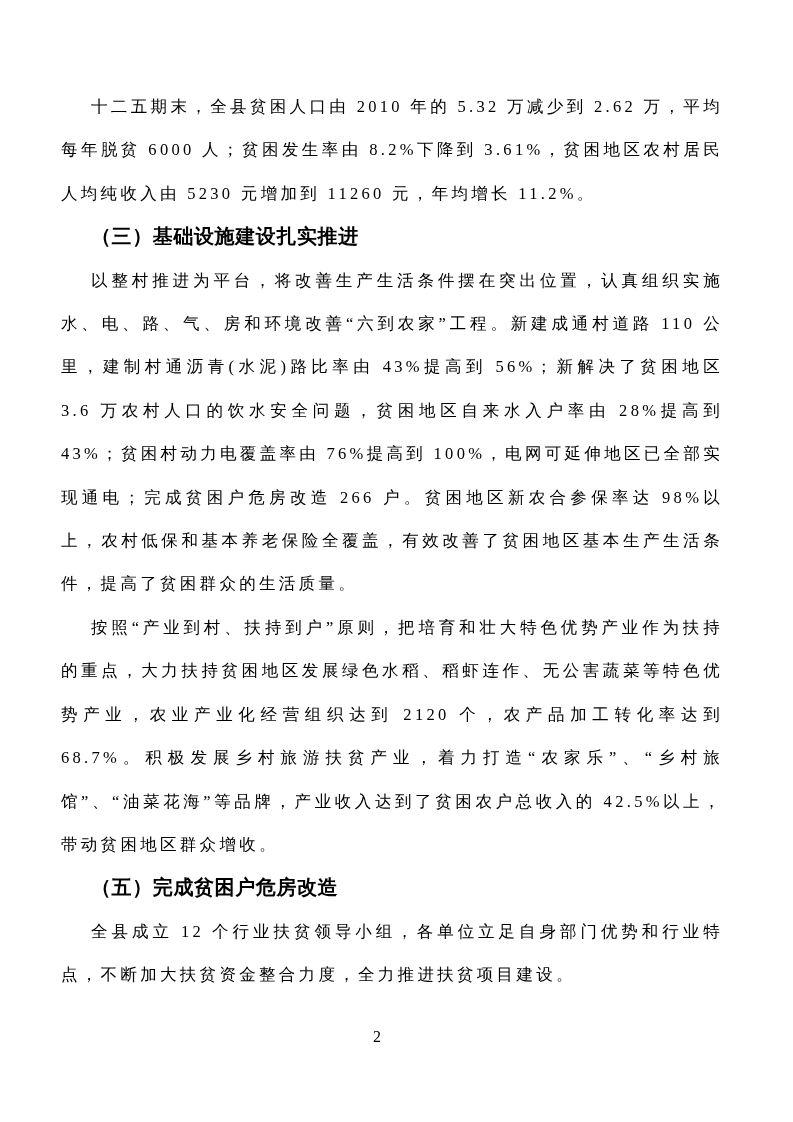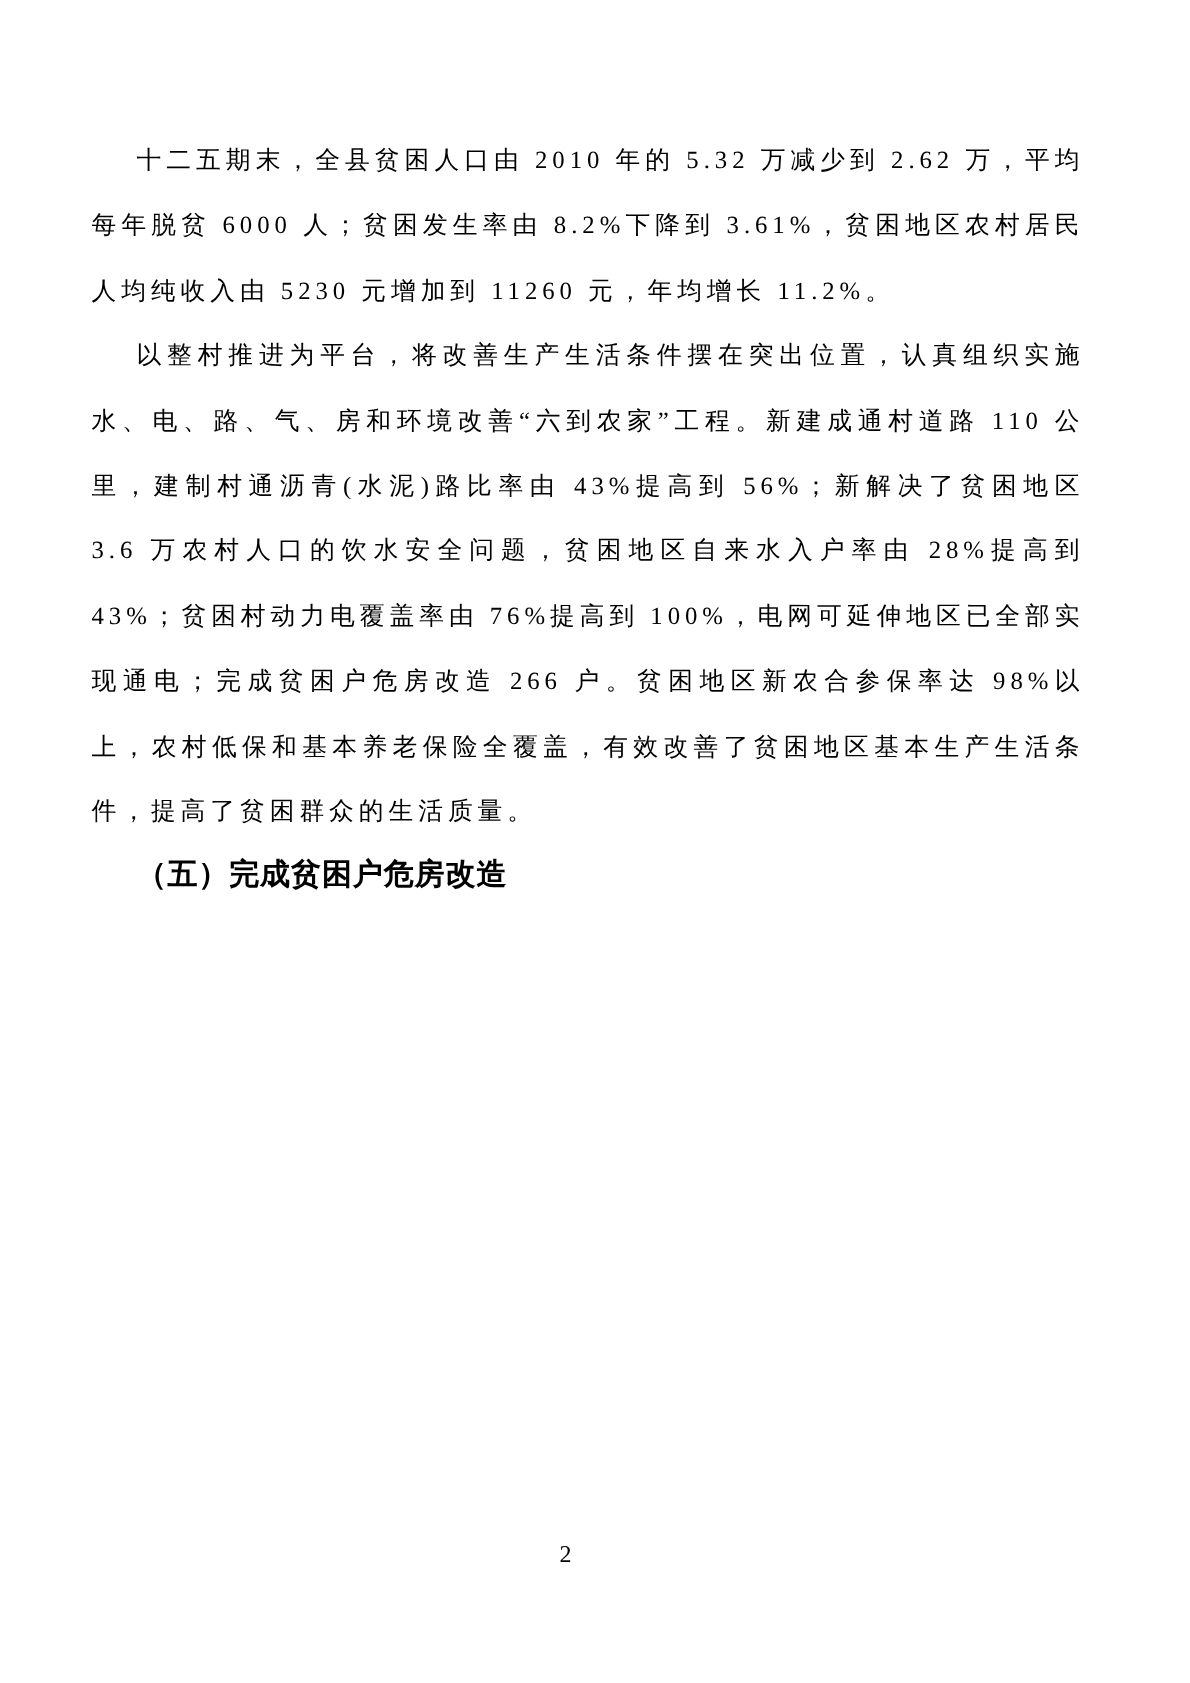--- a/index.html
+++ b/index.html
@@ -60,17 +60,20 @@
     line-height: 20px;
     color: #000;
   }
 </style>
 </head>
 <body>
 
 <div class="page">
   <div class="content">
     <p class="para">十二五期末，全县贫困人口由 2010 年的 5.32 万减少到 2.62 万，平均每年脱贫 6000 人；贫困发生率由 8.2%下降到 3.61%，贫困地区农村居民人均纯收入由 5230 元增加到 11260 元，年均增长 11.2%。</p>
+    <h3 class="heading">（三）基础设施建设扎实推进</h3>
     <p class="para">以整村推进为平台，将改善生产生活条件摆在突出位置，认真组织实施水、电、路、气、房和环境改善“六到农家”工程。新建成通村道路 110 公里，建制村通沥青(水泥)路比率由 43%提高到 56%；新解决了贫困地区 3.6 万农村人口的饮水安全问题，贫困地区自来水入户率由 28%提高到 43%；贫困村动力电覆盖率由 76%提高到 100%，电网可延伸地区已全部实现通电；完成贫困户危房改造 266 户。贫困地区新农合参保率达 98%以上，农村低保和基本养老保险全覆盖，有效改善了贫困地区基本生产生活条件，提高了贫困群众的生活质量。</p>
+    <p class="para">按照“产业到村、扶持到户”原则，把培育和壮大特色优势产业作为扶持的重点，大力扶持贫困地区发展绿色水稻、稻虾连作、无公害蔬菜等特色优势产业，农业产业化经营组织达到 2120 个，农产品加工转化率达到 68.7%。积极发展乡村旅游扶贫产业，着力打造“农家乐”、“乡村旅馆”、“油菜花海”等品牌，产业收入达到了贫困农户总收入的 42.5%以上，带动贫困地区群众增收。</p>
     <h3 class="heading">（五）完成贫困户危房改造</h3>
+    <p class="para">全县成立 12 个行业扶贫领导小组，各单位立足自身部门优势和行业特点，不断加大扶贫资金整合力度，全力推进扶贫项目建设。</p>
   </div>
   <div class="page-number">2</div>
 </div>
 
 </body></html>

